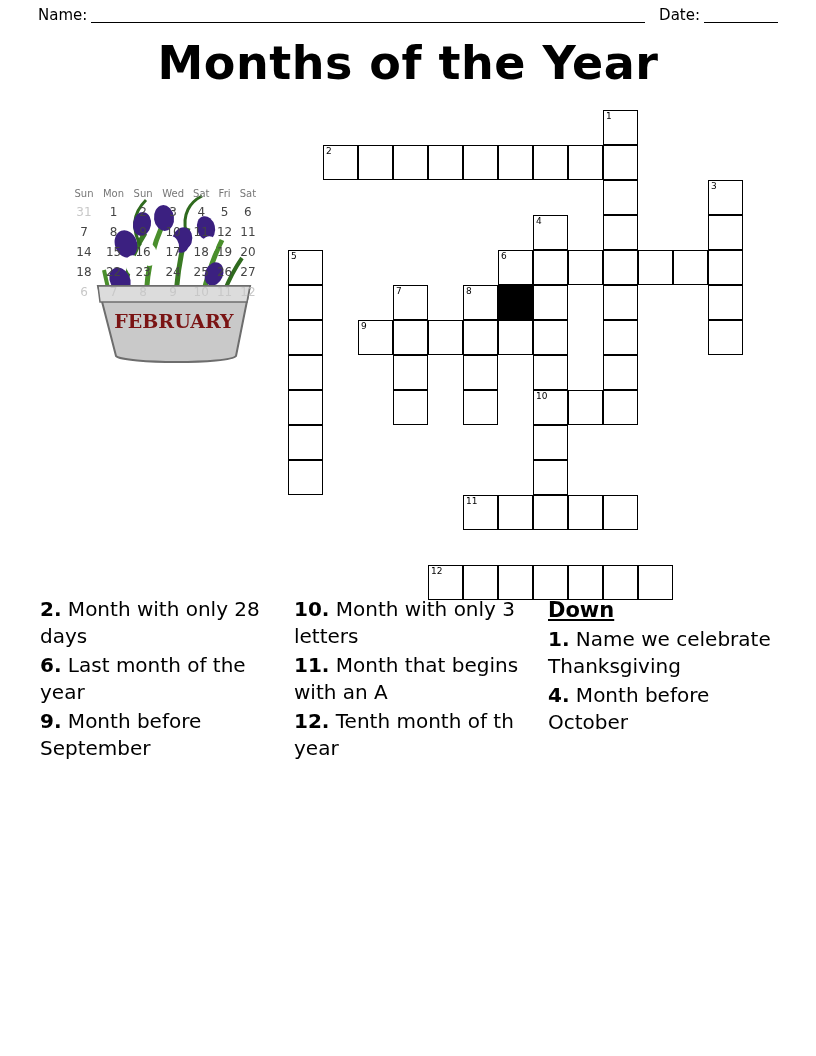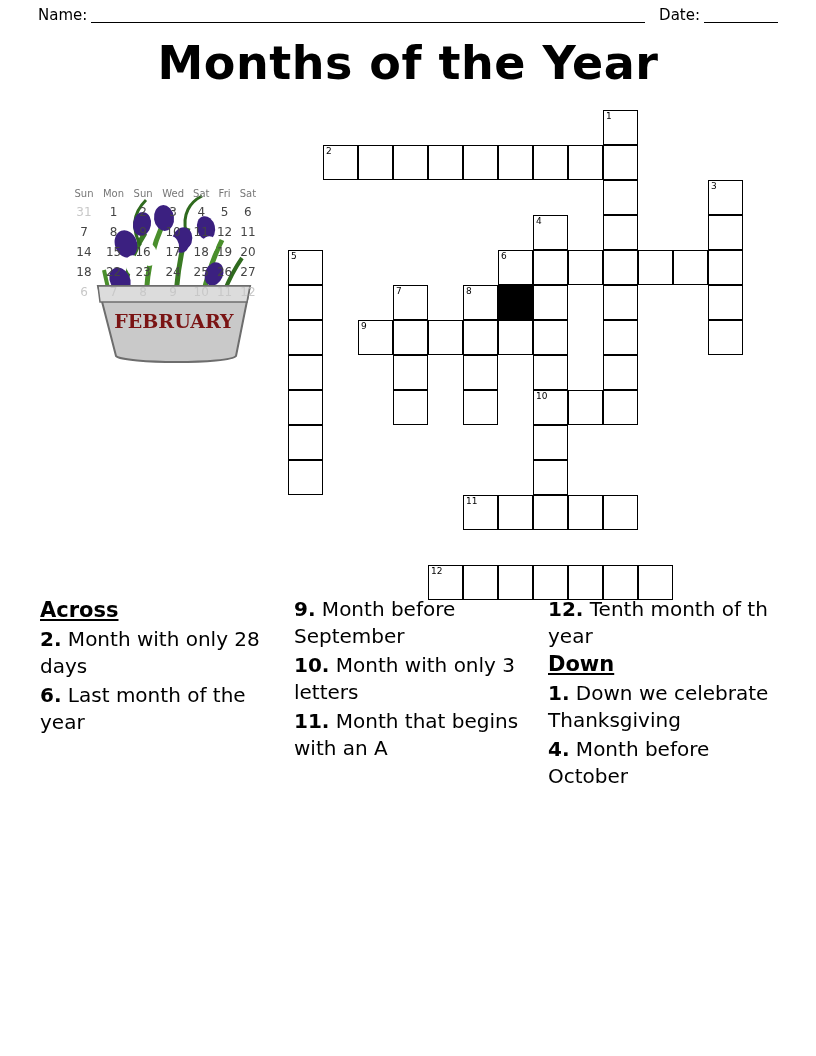--- a/index.html
+++ b/index.html
@@ -336,27 +336,26 @@
     </div>
     <div class="cell" style="left: 463px; top: 565px;"></div>
     <div class="cell" style="left: 498px; top: 565px;"></div>
     <div class="cell" style="left: 533px; top: 565px;"></div>
     <div class="cell" style="left: 568px; top: 565px;"></div>
     <div class="cell" style="left: 603px; top: 565px;"></div>
     <div class="cell" style="left: 638px; top: 565px;"></div>
   </div>
 
 <div class="clues">
-  <div class="clue-head">Across</div>
   <div id="across-clues">
       <div class="clue"><b>2.</b><span> Month with only 28 days</span></div>
       <div class="clue"><b>6.</b><span> Last month of the year</span></div>
       <div class="clue"><b>9.</b><span> Month before September</span></div>
       <div class="clue"><b>10.</b><span> Month with only 3 letters</span></div>
       <div class="clue"><b>11.</b><span> Month that begins with an A</span></div>
       <div class="clue"><b>12.</b><span> Tenth month of th year</span></div>
     </div>
   <div class="clue-head">Down</div>
   <div id="down-clues">
-      <div class="clue"><b>1.</b><span> Down we celebrate Thanksgiving</span></div>
+      <div class="clue"><b>1.</b><span> Name we celebrate Thanksgiving</span></div>
       <div class="clue"><b>4.</b><span> Month before October</span></div>
     </div>
 </div>
 
 </body></html>

